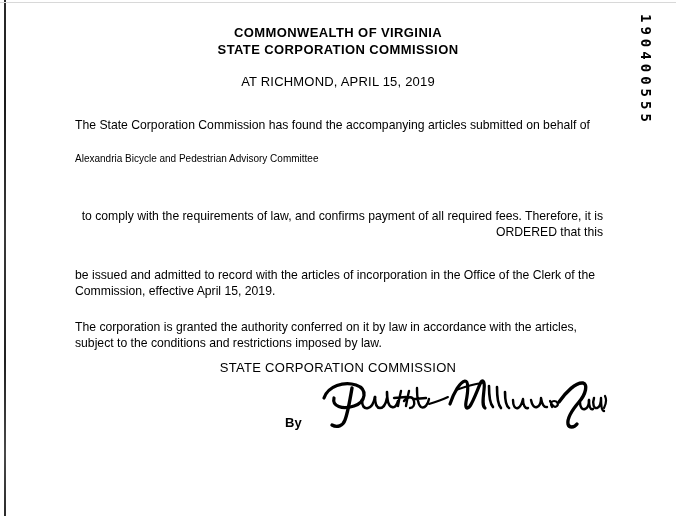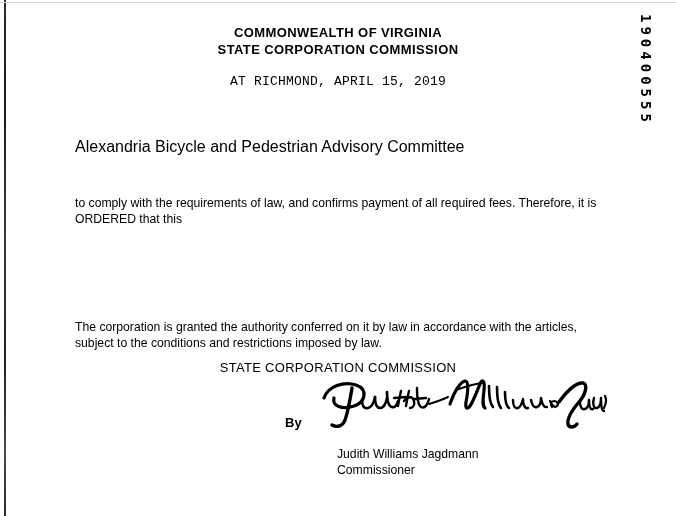--- a/index.html
+++ b/index.html
@@ -55,21 +55,20 @@
     white-space: nowrap;
   }
   .place-date {
     position: absolute;
     left: 0;
     top: 74px;
     width: 676px;
     text-align: center;
     font-size: 13px;
     letter-spacing: 0.2px;
-    font-family: Liberation Mono, monospace;
   }
 
   
   .control-number {
     position: absolute;
     left: 614px;
     top: 14px;
     width: 150px;
     font-family: "DejaVu Sans Mono", monospace;
     font-size: 14px;
@@ -82,30 +81,30 @@
 
   
   .body-text {
     position: absolute;
     left: 75px;
     width: 528px;
     font-size: 12.2px;
     line-height: 16px;
   }
   .p-intro   { top: 117px; }
-  .p-comply  { top: 195px; }
+  .p-comply  { top: 208px; text-align: right; }
   .p-issued  { top: 267px; }
   .p-granted { top: 319px; }
 
   .entity-name {
     position: absolute;
     left: 75px;
-    top: 136px;
+    top: 148px;
     width: 460px;
-    font-size: 16px;
+    font-size: 10px;
     line-height: 21px;
   }
 
   .cert-title {
     position: absolute;
     left: 75px;
     top: 232px;
     font-size: 19px;
     letter-spacing: 0.3px;
     white-space: nowrap;
@@ -155,26 +154,28 @@
 
   <div class="control-number">190400555</div>
 
   <div class="header">
     <div class="header-line">COMMONWEALTH OF VIRGINIA</div>
     <div class="header-line">STATE CORPORATION COMMISSION</div>
   </div>
 
   <div class="place-date">AT RICHMOND, APRIL 15, 2019</div>
 
+  <div class="body-text p-intro">The State Corporation Commission has found the accompanying articles submitted on behalf of</div>
 
   <div class="entity-name">Alexandria Bicycle and Pedestrian Advisory Committee</div>
 
   <div class="body-text p-comply">to comply with the requirements of law, and confirms payment of all required fees.  Therefore, it is ORDERED that this</div>
 
 
+  <div class="body-text p-issued">be issued and admitted to record with the articles of incorporation in the Office of the Clerk of the Commission, effective April 15, 2019.</div>
 
   <div class="body-text p-granted">The corporation is granted the authority conferred on it by law in accordance with the articles, subject to the conditions and restrictions imposed by law.</div>
 
   <div class="scc-label">STATE CORPORATION COMMISSION</div>
 
   <div class="by-label">By</div>
 
   <div class="signature">
     <svg width="290" height="52" viewBox="0 0 290 52" aria-hidden="true">
       <g fill="none" stroke="#000000" stroke-linecap="round" stroke-linejoin="round">
@@ -205,18 +206,14 @@
 
         <path d="M262 24 C262 29, 264 32, 267 31 C270 30, 271 26, 271 22" stroke-width="2.4"></path>
         <path d="M271 22 C271 28, 272 32, 275 31" stroke-width="2.4"></path>
         <path d="M276 20 C274 26, 276 31, 279 30 C282 29, 283 25, 283 20 C283 28, 284 33, 286 33" stroke-width="2.4"></path>
 
         <path d="M286 30 C288 26, 289 22, 287 18" stroke-width="2.2"></path>
       </g>
     </svg>
   </div>
 
-  <div class="signer">
-    <div>Judith Williams Jagdmann</div>
-    <div>Commissioner</div>
-  </div>
 
 </div>
 
 </body></html>

